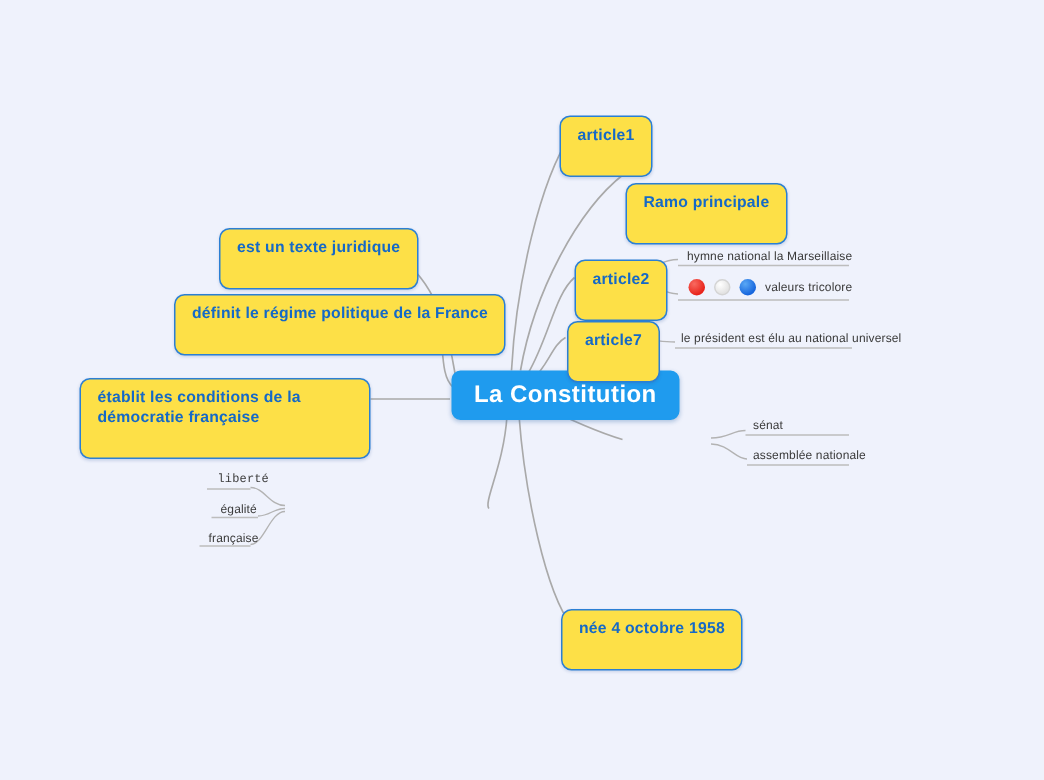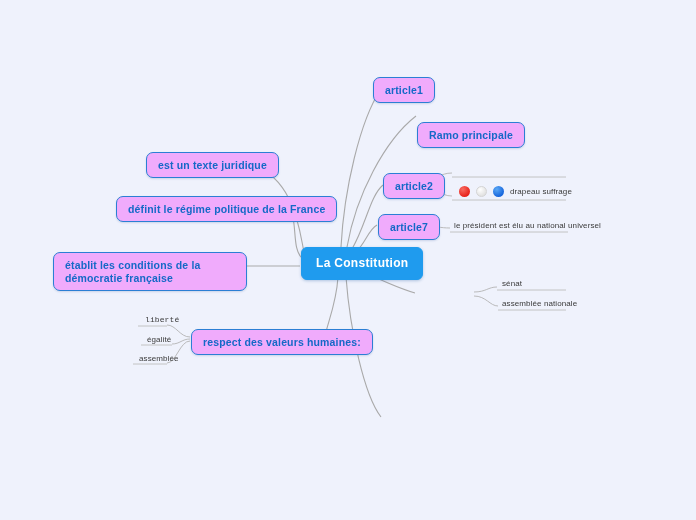--- a/index.html
+++ b/index.html
@@ -25,42 +25,42 @@
     top: 0;
     width: 696px;
     height: 520px;
     pointer-events: none;
   }
 
   
   .node {
     position: absolute;
     box-sizing: border-box;
-    background: #f0abfc;
+    background: #fde047;
     border: 1.6px solid #2b7fd4;
     border-radius: 7px;
     color: #1569c7;
     font-weight: bold;
     font-size: 10.5px;
     letter-spacing: 0.15px;
     line-height: 13px;
-    padding: 6px 11px 5px 11px;
+    padding: 6px 11px 20px 11px;
     white-space: nowrap;
     box-shadow: 0 1px 2px rgba(40,80,150,0.18);
   }
   .node.multiline {
     white-space: normal;
     text-align: left;
   }
 
   .node.central {
     background: #1f9bee;
     border-color: #1f9bee;
     color: #ffffff;
-    font-size: 12px;
+    font-size: 16px;
     letter-spacing: 0.3px;
     padding: 9px 14px;
     border-radius: 6px;
     box-shadow: 0 1px 3px rgba(30,90,160,0.30);
   }
 
   
   .leaf {
     position: absolute;
     font-size: 8px;
@@ -150,35 +150,38 @@
 
   <div class="node" style="left:373px; top:77px;">article1</div>
 
   <div class="node" style="left:417px; top:122px;">Ramo principale</div>
 
   <div class="node" style="left:383px; top:173px;">article2</div>
 
   <div class="node" style="left:378px; top:214px;">article7</div>
 
 
-
-  <div class="node" style="left:191px; top:329px;">respect des valeurs humaines:</div>
+  <div class="node" style="left:374px; top:406px;">née 4 octobre 1958</div>
+
 
   <div class="node" style="left:116px; top:196px;">définit le régime politique de la France</div>
 
   <div class="node multiline" style="left:53px; top:252px; width:194px;">établit les conditions de la démocratie française</div>
 
   <div class="node" style="left:146px; top:152px;">est un texte juridique</div>
 
+  <div class="leaf" style="left:456px; top:165px;">
+    <span class="leaf-text">hymne national la Marseillaise</span>
+  </div>
 
   <div class="flag-row" style="left:459px; top:186px;">
     <span class="dot red"></span>
     <span class="dot white"></span>
     <span class="dot blue"></span>
-    <span class="flag-label">drapeau suffrage</span>
+    <span class="flag-label">valeurs tricolore</span>
   </div>
 
   <div class="leaf" style="left:452px; top:220px;">
     <span class="leaf-text">le président est élu au national universel</span>
   </div>
 
   <div class="leaf" style="left:500px; top:278px;">
     <span class="leaf-text">sénat</span>
   </div>
 
@@ -188,16 +191,16 @@
 
   <div class="leaf" style="left:143px; top:314px;font-family:Liberation Mono, monospace;">
     <span class="leaf-text">liberté</span>
   </div>
 
   <div class="leaf" style="left:145px; top:334px;">
     <span class="leaf-text">égalité</span>
   </div>
 
   <div class="leaf" style="left:137px; top:353px;">
-    <span class="leaf-text">assemblée</span>
+    <span class="leaf-text">française</span>
   </div>
 
 </div>
 
 </body></html>

